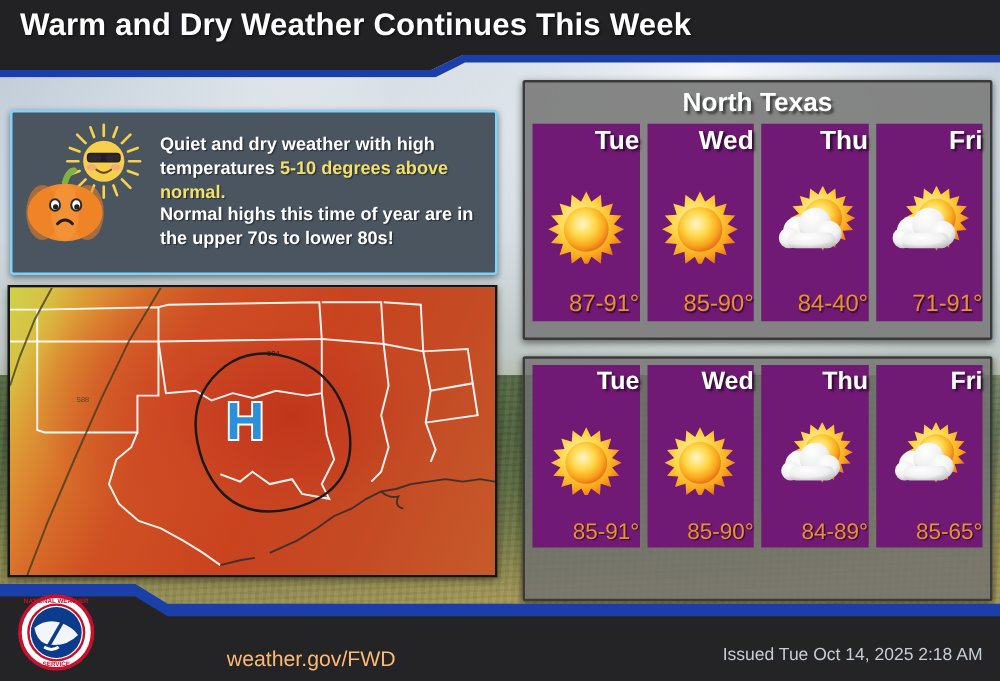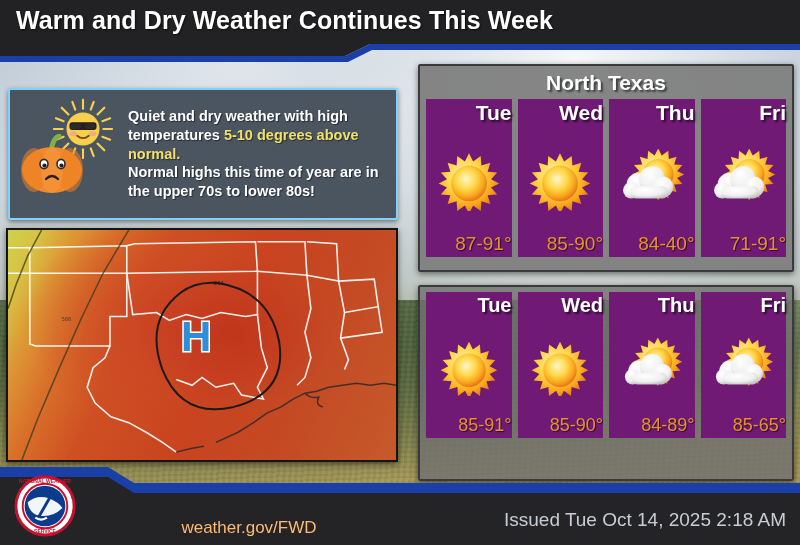--- a/index.html
+++ b/index.html
@@ -153,21 +153,21 @@
   .ft-url{ color:#fdba74; font-size:17px; line-height:1.25; }
   .ft-sub{ color:#e8e8e8; font-size:12.5px; line-height:1.35; }
   .ft-follow{
     display:flex; align-items:center; justify-content:center; gap:5px;
     margin-top:1px; color:#ffffff; font-size:12px;
   }
   .ft-follow .lbl{ font-weight:bold; }
   .ft-follow .handle{ color:#cfd4da; }
   .ft-issued{
     position:absolute; right:14px; bottom:14px; z-index:7;
-    color:#c7cdd4; font-size:19px;
+    color:#c7cdd4; font-size:14px;
   }
   .ic{ display:inline-block; vertical-align:middle; }
 </style>
 </head>
 <body>
 
 <div id="page">
 
   <div class="bg">
     <div class="bg-sky"></div>

